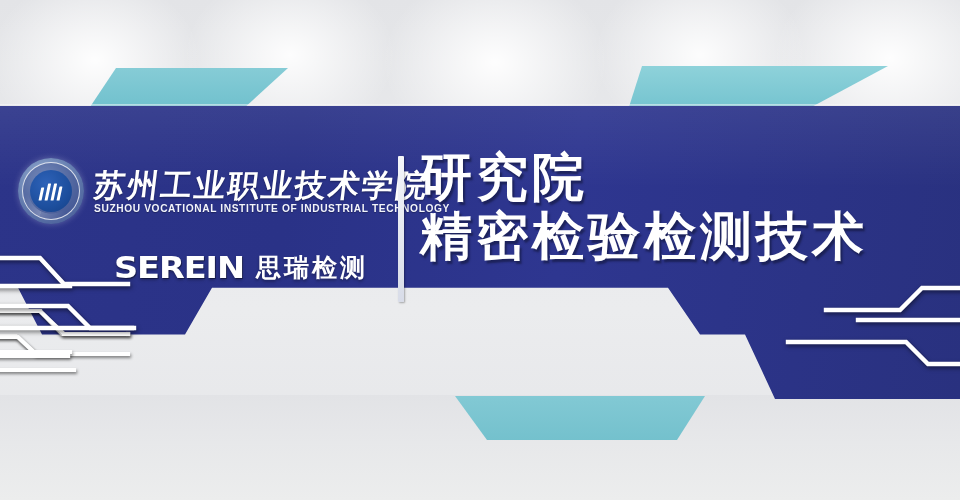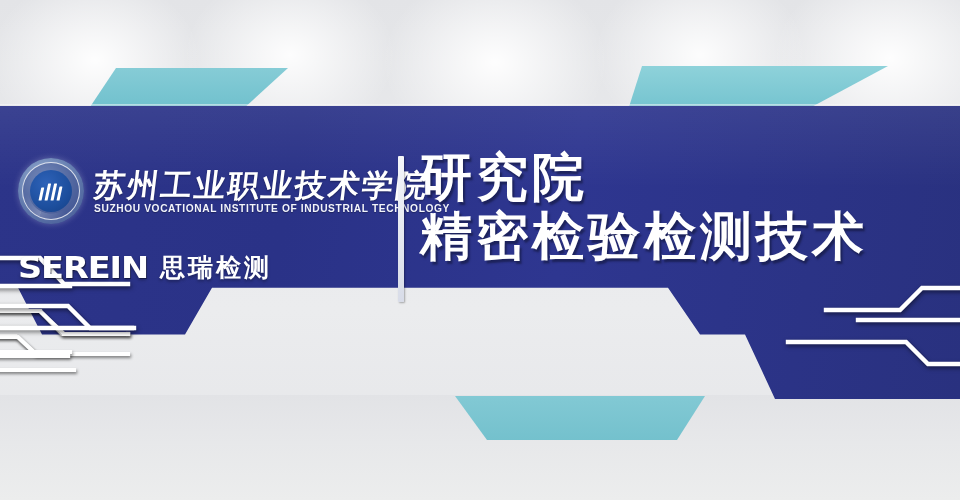--- a/index.html
+++ b/index.html
@@ -122,21 +122,21 @@
     white-space:nowrap;
   }
   .uni-en{
     font-size:10.2px;color:#f2f4fb;letter-spacing:.62px;
     white-space:nowrap;font-weight:600;
     text-shadow:0 1px 1px rgba(0,0,0,.3);
   }
 
   .serein-row{
     display:flex;align-items:center;gap:12px;
-    margin-top:26px;
+    margin-top:26px;margin-left:96px;
   }
   .serein-mark{
     font-size:30px;font-weight:800;color:#ffffff;letter-spacing:-1px;
     font-family:"DejaVu Sans","Liberation Sans",sans-serif;
     transform:scaleX(1.12);transform-origin:left center;
     text-shadow:1px 1px 0 rgba(0,0,0,.35), 0 2px 3px rgba(0,0,0,.3);
     white-space:nowrap;
   }
   .serein-cn{
     font-size:25px;font-weight:700;color:#ffffff;letter-spacing:3px;

